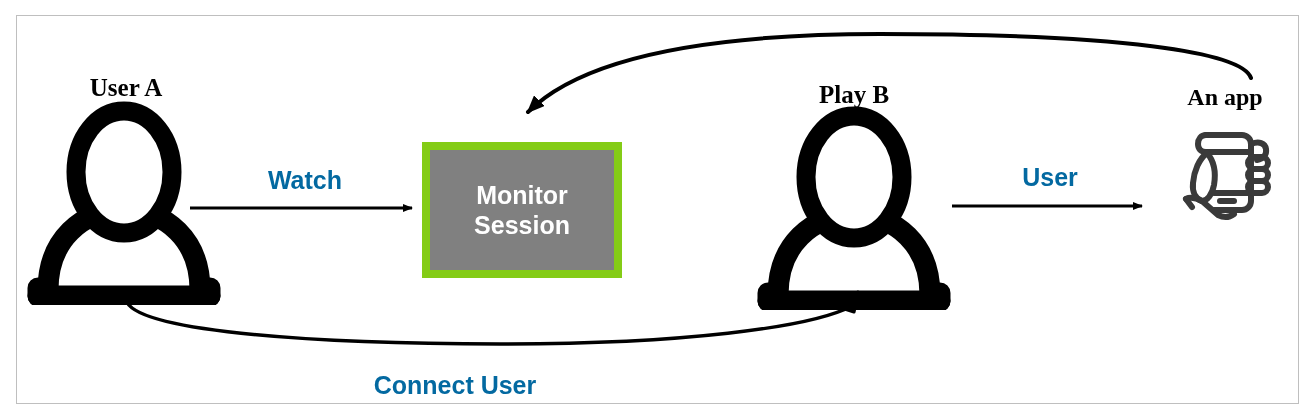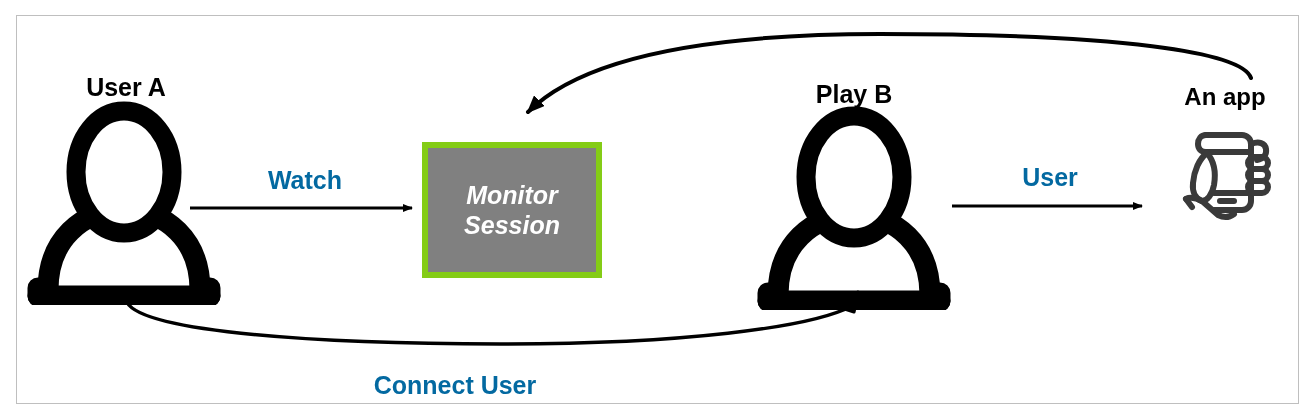--- a/index.html
+++ b/index.html
@@ -36,20 +36,21 @@
     height: 419px;
     pointer-events: none;
   }
   .node-label {
     position: absolute;
     font-weight: bold;
     color: #000000;
     white-space: nowrap;
     text-align: center;
     line-height: 1;
+    font-family: Liberation Serif, serif;
   }
   #label-user-a {
     left: 46px;
     top: 75px;
     width: 160px;
     font-size: 25px;
   }
   #label-user-b {
     left: 774px;
     top: 82px;
@@ -86,29 +87,28 @@
     left: 330px;
     top: 373px;
     width: 250px;
     font-size: 25px;
   }
   
   #monitor-box {
     position: absolute;
     left: 422px;
     top: 142px;
-    width: 180px;
+    width: 200px;
     height: 136px;
     background: #808080;
-    border: 6px solid #84cc16;
+    border: 8px solid #84cc16;
     box-sizing: border-box;
     display: flex;
     align-items: center;
     justify-content: center;
-    font-style: italic;
   }
   #monitor-box-text {
     color: #ffffff;
     font-weight: bold;
     font-size: 25px;
     line-height: 1.22;
     text-align: center;
     white-space: pre-line;
   }
   .person-icon, .app-icon {

